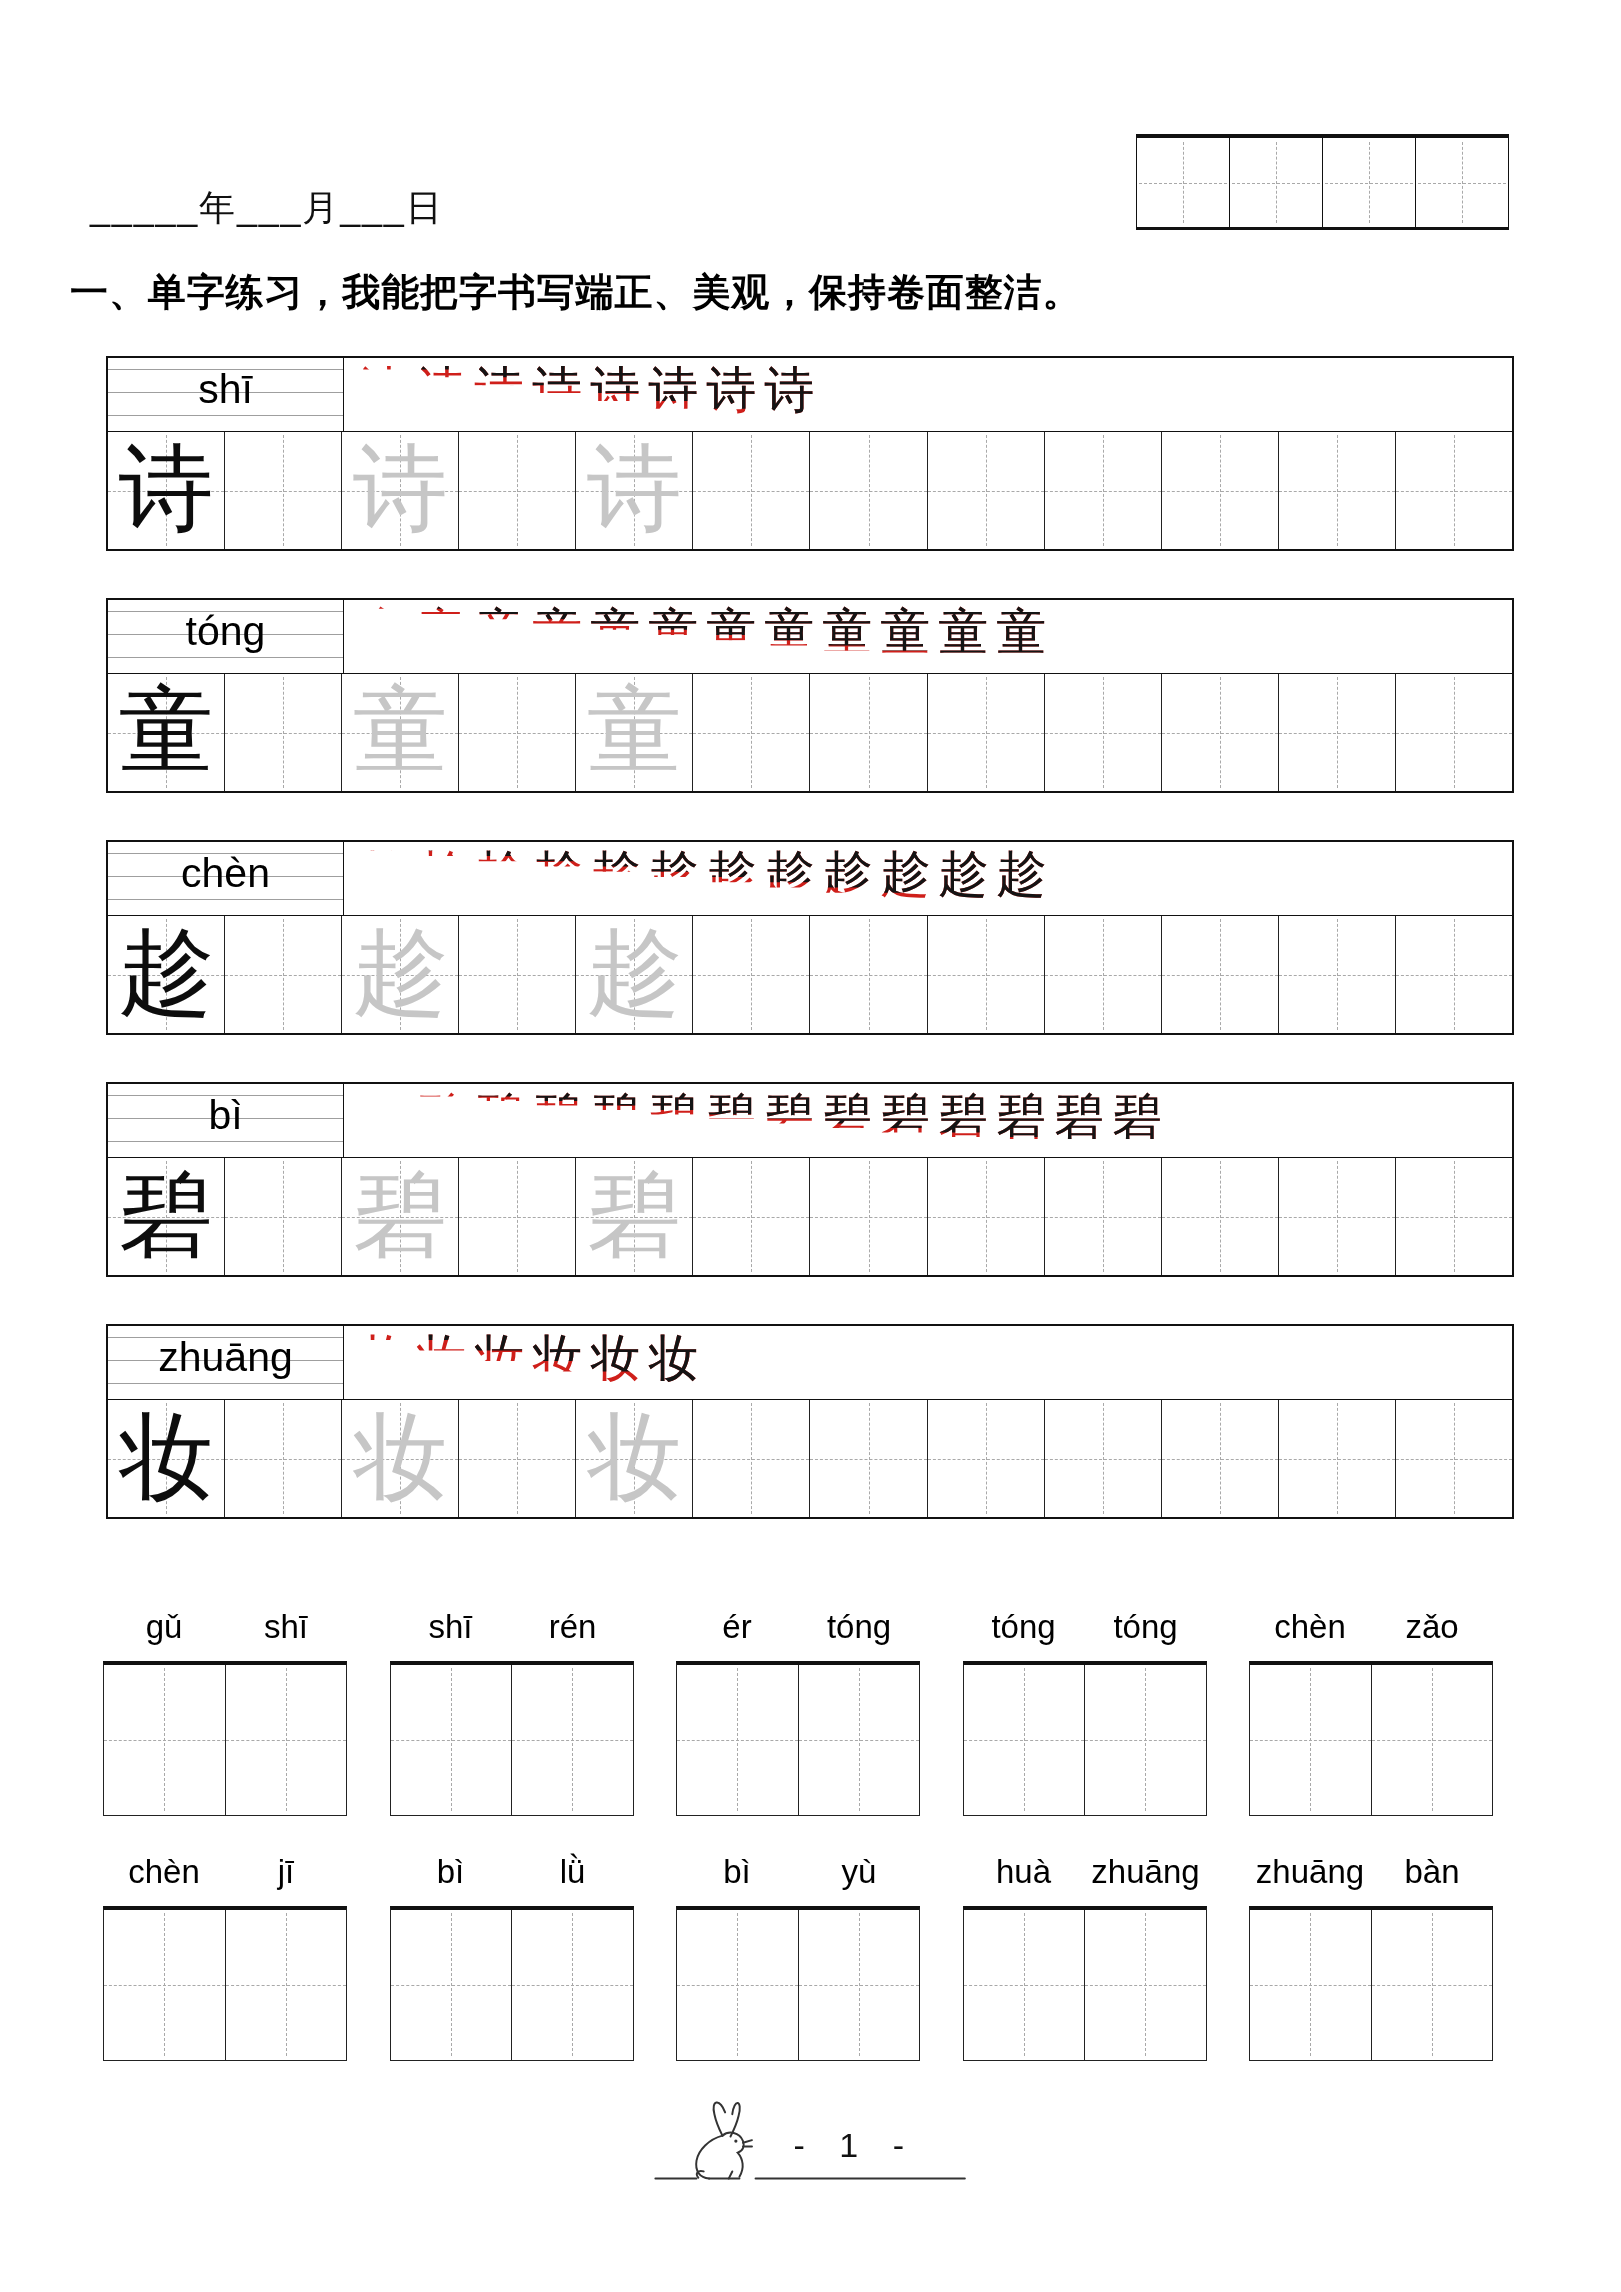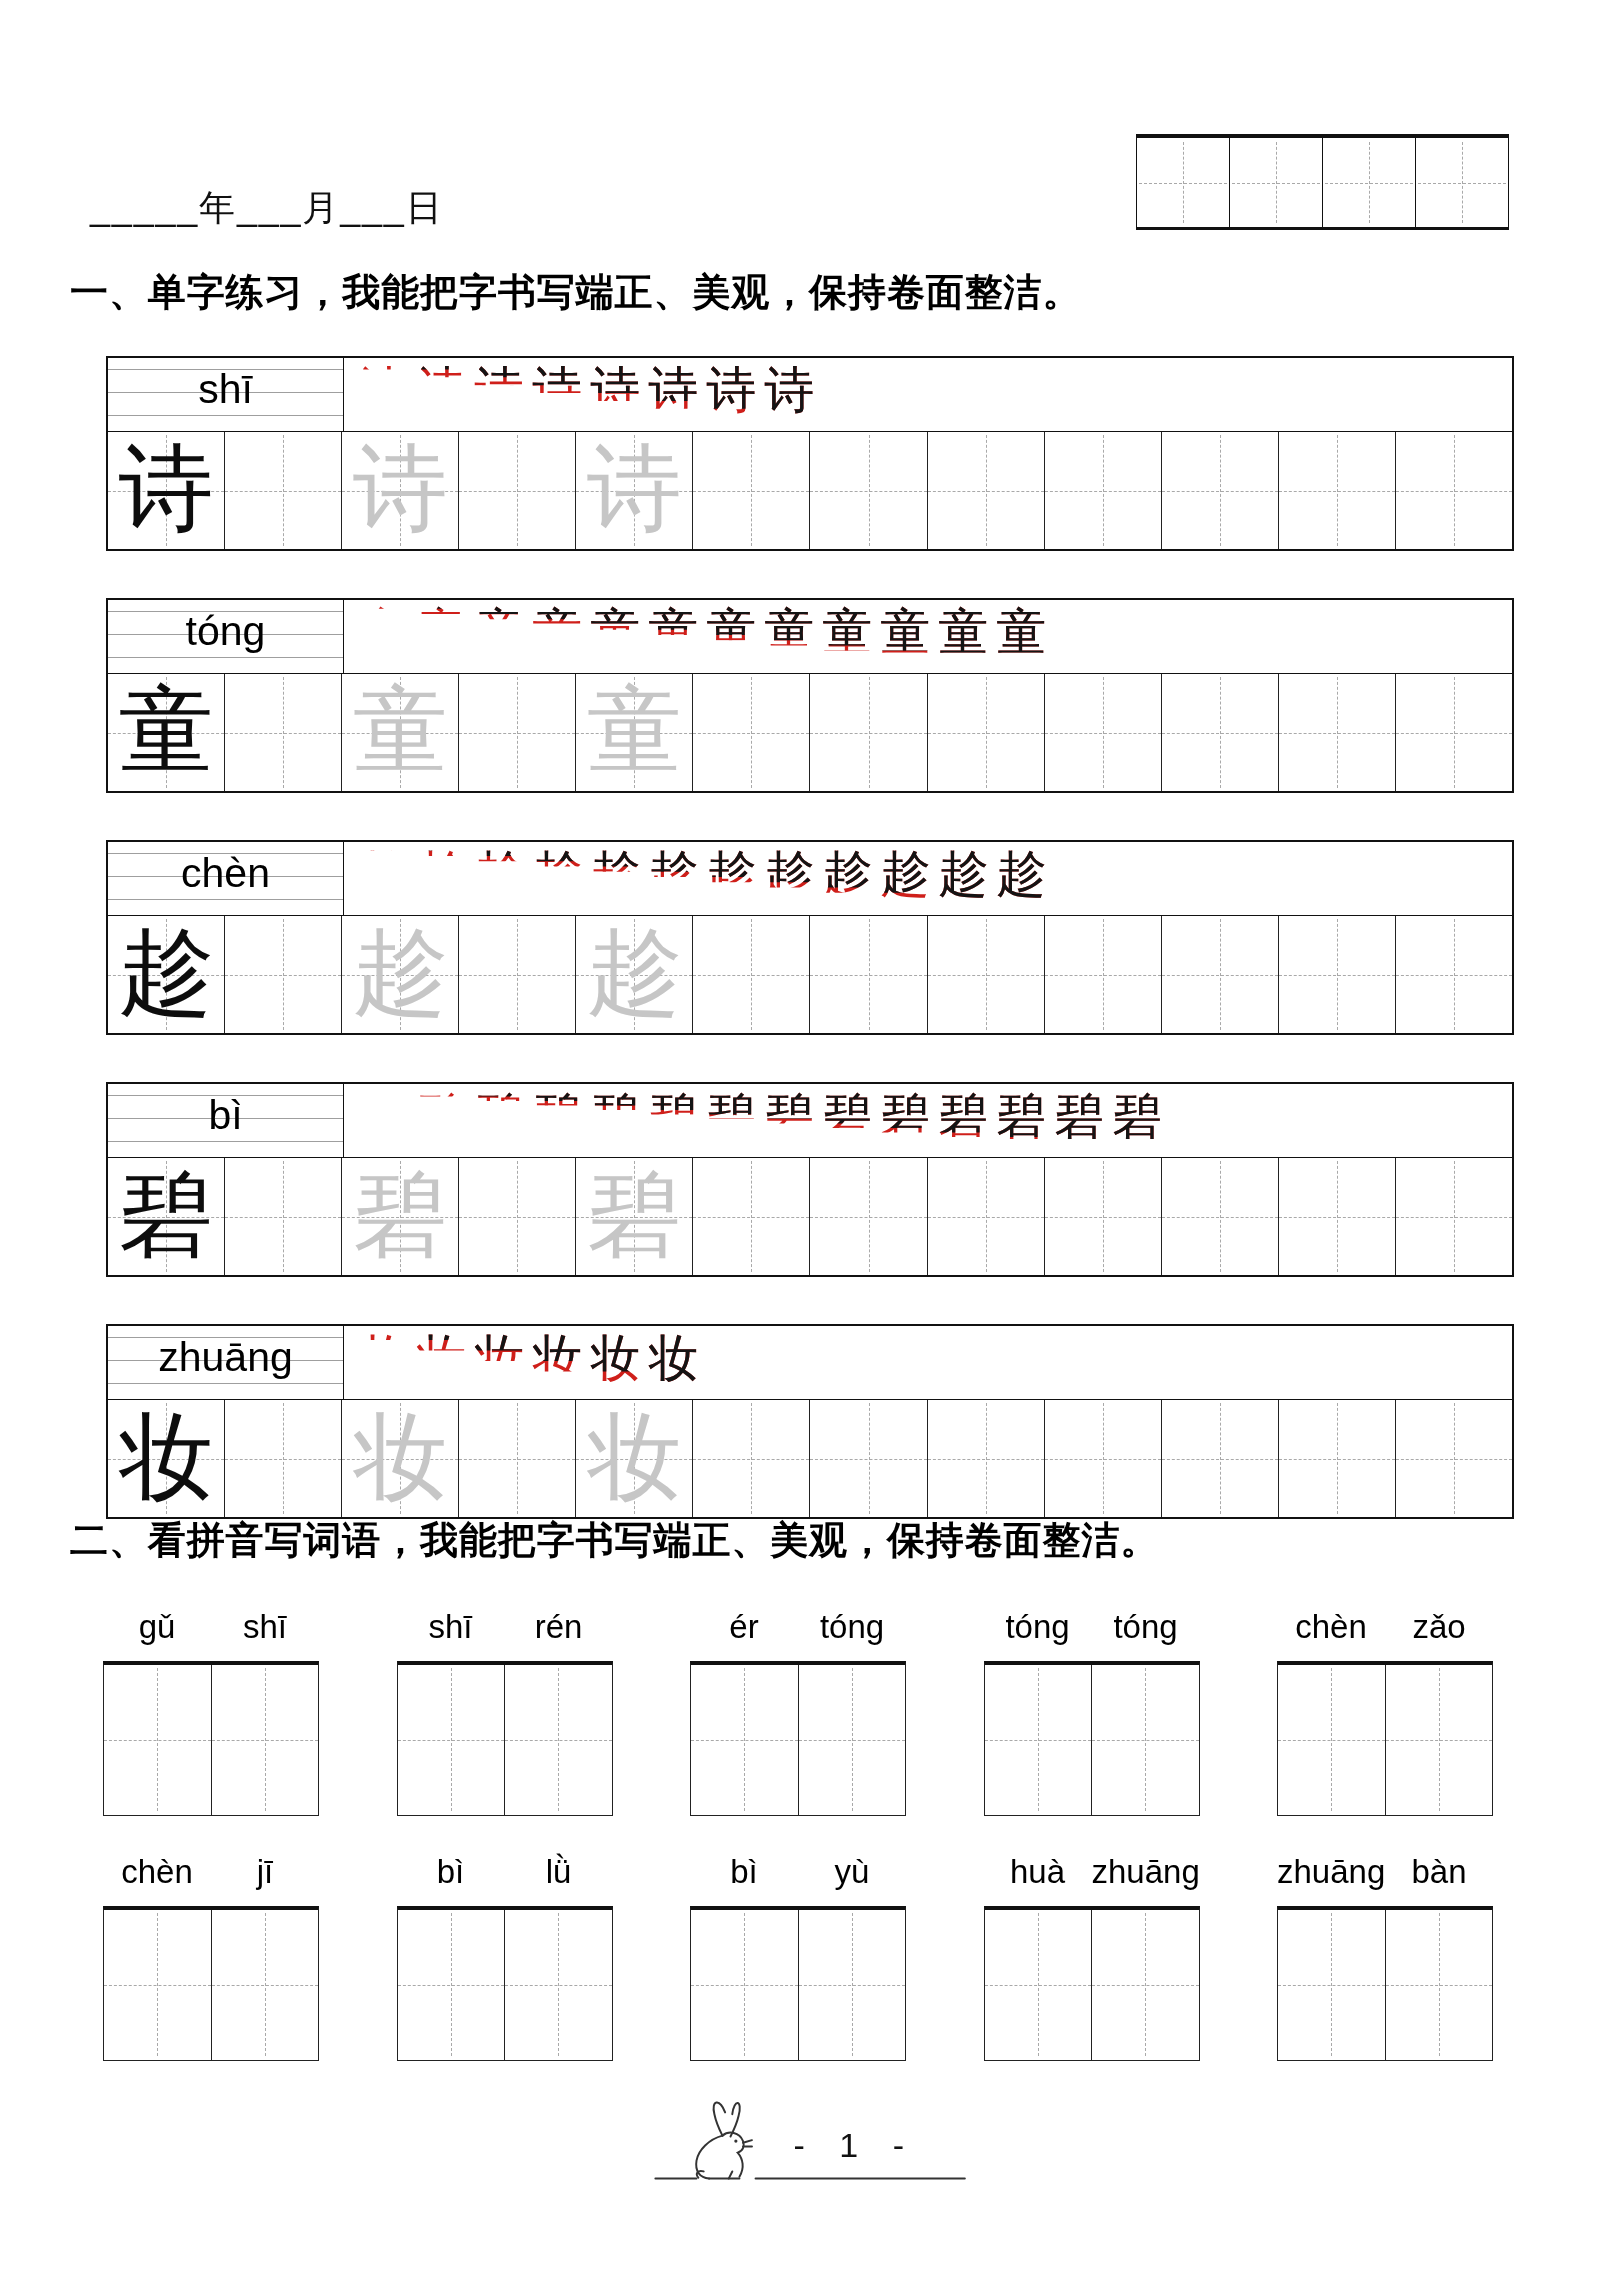--- a/index.html
+++ b/index.html
@@ -47,21 +47,21 @@
   .pcell-box::before{content:"";position:absolute;left:50%;top:2.7px;bottom:2.7px;border-left:1.8px dashed var(--dash);}
   .pcell-box::after{content:"";position:absolute;top:50%;left:0;right:0;border-top:1.8px dashed var(--dash);}
   .ch{position:absolute;left:0;top:0;width:100%;height:117px;text-align:center;
       font-family:"Liberation Serif",serif;font-size:95px;line-height:115px;z-index:2;}
   .ch.solid{color:#0d0d0d;} .ch.trace{color:var(--trace);}
 
   
   .wrow{position:absolute;left:103px;width:1390px;}
   .wrow1{top:1605px;} .wrow2{top:1850px;}
   .wgroups{display:flex;justify-content:space-between;}
-  .wgroup{width:216px;}
+  .wgroup{width:244px;}
   .wlabels{display:flex;height:43px;margin-bottom:12.5px;}
   .wlabels span{width:50%;text-align:center;font-size:33px;line-height:43px;color:#000;}
   .wbox{display:flex;height:150px;border:1.8px solid #222;border-top:4.5px solid #111;}
   .wcell{position:relative;flex:1;border-left:1.8px solid #222;}
   .wcell:first-child{border-left:none;}
   .wcell::before{content:"";position:absolute;left:50%;top:3.6px;bottom:3.6px;border-left:1.8px dashed var(--dash);}
   .wcell::after{content:"";position:absolute;top:50%;left:0;right:0;border-top:1.8px dashed var(--dash);}
 
   
   .footer{position:absolute;top:2096px;left:0;width:100%;height:99px;}
@@ -451,21 +451,20 @@
           <div class="pcell-box"></div>
           <div class="pcell-box"></div>
           <div class="pcell-box"></div>
           <div class="pcell-box"></div>
           <div class="pcell-box"></div>
           <div class="pcell-box"></div>
         </div>
       </div>
     </div>
 
-  <div class="sec-heading sec2">二、看拼音写词语，我能把字书写端正、美观，保持卷面整洁。</div>
 
   <div class="wrow wrow1" id="wrow1">
       <div class="wgroups">
         <div class="wgroup">
           <div class="wlabels">
             <span>gǔ</span>
             <span>shī</span>
           </div>
           <div class="wbox">
             <div class="wcell"></div>

